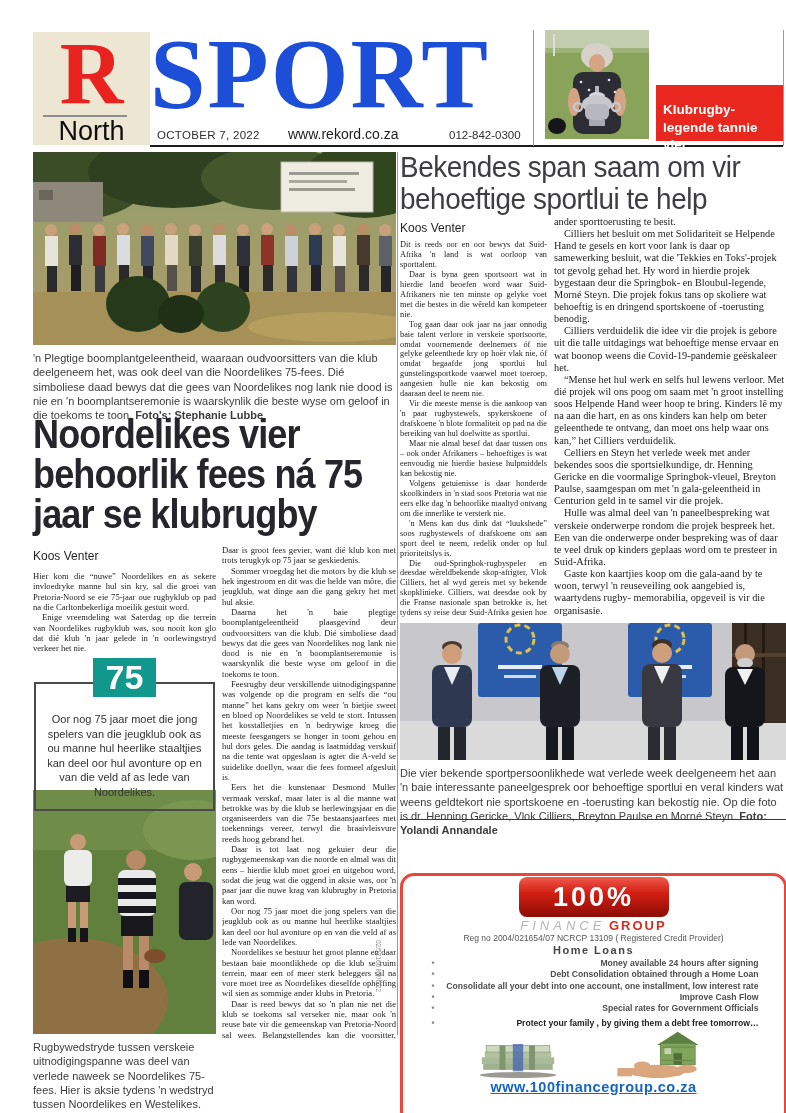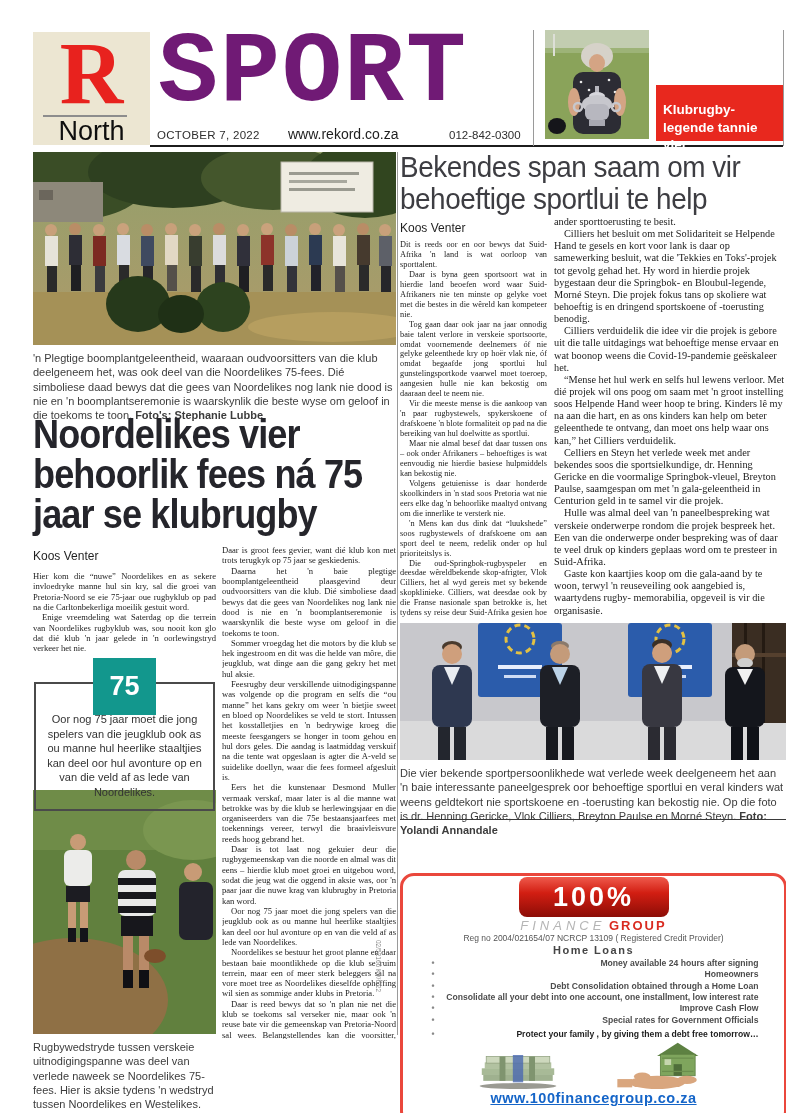--- a/index.html
+++ b/index.html
@@ -6,22 +6,22 @@
   .page{position:relative;width:786px;height:1113px;background:#ffffff;overflow:hidden;
         font-family:"Liberation Sans",sans-serif;color:#222;}
   .abs{position:absolute;}
   .prewrap{white-space:pre-line;}
 
   
   .logo-box{left:33px;top:32px;width:117px;height:113px;background:#ece6d2;text-align:center;}
   .logo-r{font-family:"Liberation Serif",serif;font-weight:bold;font-size:88px;line-height:0.92;color:#e8221e;margin-top:2px;}
   .logo-line{width:84px;height:0;border-top:2px solid #8d8d8d;margin:0 auto 1px 10px;}
   .logo-edition{font-size:27px;color:#0e0e0e;letter-spacing:0;line-height:1.0;}
-  .sport-title{left:150px;top:24px;font-family:Liberation Mono, monospace;font-weight:bold;
-               font-size:100px;line-height:1.0;color:#701a75;letter-spacing:2px;margin-left:8px;}
+  .sport-title{left:150px;top:24px;font-family:Liberation Serif, serif;font-weight:bold;
+               font-size:100px;line-height:1.0;color:#1d4ed8;letter-spacing:2px;}
   .mast-date{left:157px;top:129px;font-size:11.5px;color:#2e2e2e;letter-spacing:0.3px;}
   .mast-site{left:288px;top:126px;font-size:14px;color:#1d1d1d;}
   .mast-phone{left:449px;top:129px;font-size:11.5px;color:#2e2e2e;}
   .header-rule{left:150px;top:145px;width:633px;height:2px;background:#1c1c1c;}
   .vrule{width:1px;background:#9a9a9a;}
   .promo-photo{left:545px;top:30px;width:104px;height:109px;}
   .promo-box{left:656px;top:85px;width:127px;height:56px;background:#e8281e;color:#fff;
              font-weight:bold;font-size:13.5px;line-height:1.3;padding:16px 7px;box-sizing:border-box;}
 
   
@@ -30,22 +30,22 @@
   .cap1{left:33px;top:351px;width:363px;}
   .headline-left{left:33px;top:414px;width:414px;font-weight:bold;font-size:41px;line-height:0.98;
                  letter-spacing:-1px;color:#25252b;transform:scaleX(0.88);transform-origin:0 0;}
   .byline{font-size:12px;color:#1f1f1f;}
   .byl1{left:33px;top:549px;}
   .bodycol{font-family:"Liberation Serif",serif;color:#1c1c1c;text-align:justify;}
   .bodycol p{margin:0;text-indent:9px;}
   .bodycol p:first-child{text-indent:0;}
   .colA{left:33px;top:571px;width:183px;font-size:8.6px;line-height:1.2;}
   .colB{left:222px;top:545px;width:174px;font-size:8.6px;line-height:1.2;height:494px;overflow:hidden;}
-  .badge75{left:93px;top:658px;width:63px;height:57px;background:#12978d;color:#fff;z-index:3;
-           display:flex;align-items:center;justify-content:center;font-size:27px;font-weight:bold;}
+  .badge75{left:93px;top:658px;width:63px;height:39px;background:#12978d;color:#fff;z-index:3;
+           display:flex;align-items:center;justify-content:center;font-size:34px;font-weight:bold;}
   .quotebox{left:34px;top:682px;width:181px;box-sizing:border-box;border:2px solid #4a4a4a;
             padding:28px 7px 10px;text-align:center;font-size:11px;line-height:1.32;color:#333;z-index:2;}
   .rugby-photo{left:33px;top:790px;width:183px;height:244px;}
   .cap3{left:33px;top:1040px;width:183px;}
 
   
   .divider-mid{left:397px;top:152px;height:883px;}
   .headline-right{left:400px;top:151px;width:420px;font-size:30px;line-height:1.08;color:#3d3d42;
                   letter-spacing:-0.5px;transform:scaleX(0.93);transform-origin:0 0;}
   .byl2{left:400px;top:221px;}
@@ -240,22 +240,22 @@
       <rect x="106" y="180" width="10" height="18" fill="#101014"></rect>
       <circle cx="160" cy="82" r="9" fill="#c89b76"></circle>
       <rect x="146" y="92" width="34" height="58" rx="7" fill="#23232c"></rect>
       <ellipse cx="122" cy="166" rx="11" ry="7" fill="#7d4e2b"></ellipse>
     </svg>
   </div>
   <div class="abs caption cap3">Rugbywedstryde tussen verskeie uitnodigingspanne was deel van verlede naweek se Noordelikes 75-fees. Hier is aksie tydens 'n wedstryd tussen Noordelikes en Westelikes.</div>
 
   <div class="abs bodycol colB">
     <p>Daar is groot fees gevier, want dié klub kon met trots terugkyk op 75 jaar se geskiedenis.</p>
+    <p>Sommer vroegdag het die motors by die klub se hek ingestroom en dit was die helde van môre, die jeugklub, wat dinge aan die gang gekry het met hul aksie.</p>
     <p>Daarna het 'n baie plegtige boomplantgeleentheid plaasgevind deur oudvoorsitters van die klub. Dié simboliese daad bewys dat die gees van Noordelikes nog lank nie dood is nie en 'n boomplantseremonie is waarskynlik die beste wyse om geloof in die toekoms te toon.</p>
-    <p>Sommer vroegdag het die motors by die klub se hek ingestroom en dit was die helde van môre, die jeugklub, wat dinge aan die gang gekry het met hul aksie.</p>
     <p>Feesrugby deur verskillende uitnodigingspanne was volgende op die program en selfs die “ou manne” het kans gekry om weer 'n bietjie sweet en bloed op Noordelikes se veld te stort. Intussen het kosstalletjies en 'n bedrywige kroeg die meeste feesgangers se honger in toom gehou en hul dors geles. Die aandag is laatmiddag verskuif na die tente wat opgeslaan is agter die A-veld se suidelike doellyn, waar die fees formeel afgesluit is.</p>
     <p>Eers het die kunstenaar Desmond Muller vermaak verskaf, maar later is al die manne wat betrokke was by die klub se herlewingsjaar en die organiseerders van die 75e bestaansjaarfees met toekennings vereer, terwyl die braaivleisvure reeds hoog gebrand het.</p>
     <p>Daar is tot laat nog gekuier deur die rugbygemeenskap van die noorde en almal was dit eens – hierdie klub moet groei en uitgebou word, sodat die jeug wat die oggend in aksie was, oor 'n paar jaar die nuwe krag van klubrugby in Pretoria kan word.</p>
     <p>Oor nog 75 jaar moet die jong spelers van die jeugklub ook as ou manne hul heerlike staaltjies kan deel oor hul avonture op en van die veld af as lede van Noordelikes.</p>
     <p>Noordelikes se bestuur het groot planne en daar bestaan baie moontlikhede op die klub se ruim terrein, maar een of meer sterk beleggers sal na vore moet tree as Noordelikes dieselfde opheffing wil sien as sommige ander klubs in Pretoria.</p>
     <p>Daar is reed bewys dat so 'n plan nie net die klub se toekoms sal verseker nie, maar ook 'n reuse bate vir die gemeenskap van Pretoria-Noord sal wees. Belangstellendes kan die voorsitter, Johan Beukes, skakel by 079 247 0501.</p>
   </div>
 
   <div class="abs vrule divider-mid"></div>
   <div class="abs headline-right prewrap">Bekendes span saam om vir
@@ -334,21 +334,20 @@
   <div class="abs ad">
     <div class="ad-logo">100%</div>
     <div class="ad-brand">
       <span class="fin">FINANCE</span>
       <span class="grp">GROUP</span>
     </div>
     <div class="ad-reg">Reg no 2004/021654/07   NCRCP 13109 ( Registered Credit Provider)</div>
     <div class="ad-home">Home Loans</div>
     <ul class="ad-bullets">
       <li>Money available 24 hours after signing</li>
-      <li>Homeowners</li>
       <li>Debt Consolidation obtained through a Home Loan</li>
       <li>Consolidate all your debt into one account, one installment, low interest rate</li>
       <li>Improve Cash Flow</li>
       <li>Special rates for Government Officials</li>
       <li class="strong">Protect your family , by giving them a debt free tomorrow…</li>
     </ul>
     <div class="ad-imgs">
       <svg width="100" height="34" viewBox="0 0 110 46">
         <ellipse cx="55" cy="42" rx="52" ry="4" fill="#9a9a92"></ellipse>
         <rect x="8" y="26" width="94" height="9" fill="#9fb18f"></rect>

